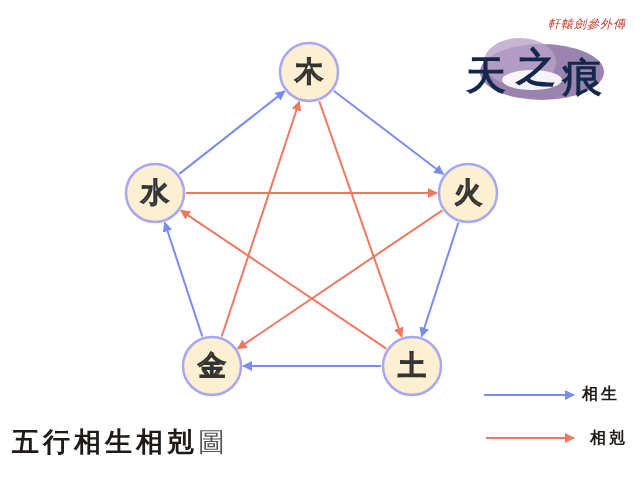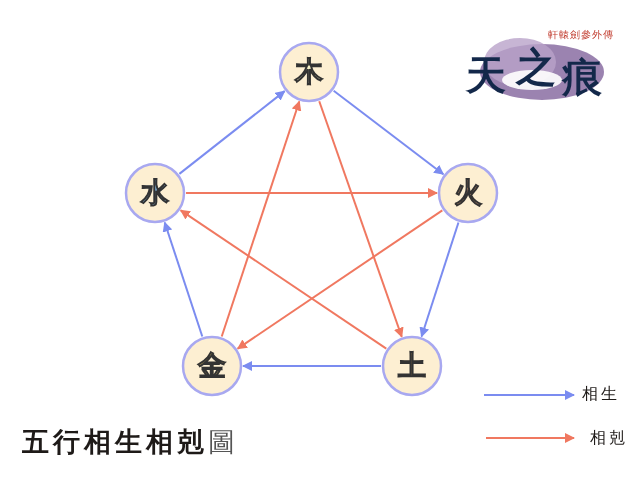--- a/index.html
+++ b/index.html
@@ -2,28 +2,28 @@
 <html><head>
   <meta charset="utf-8">
   <style>
     html, body { margin: 0; padding: 0; background: #ffffff; }
     body { width: 640px; height: 480px; position: relative; overflow: hidden;
            font-family: "DejaVu Sans", sans-serif; }
     #diagram { position: absolute; left: 0; top: 0; }
     .node-label { position: absolute; width: 58px; height: 58px; line-height: 58px;
                   text-align: center; font-size: 28px; font-weight: bold;
                   font-family: "DejaVu Serif", serif; -webkit-text-stroke: 1px #333; }
-    .title { position: absolute; left: 22px; top: 424px; font-size: 27px; font-weight: bold;
+    .title { position: absolute; left: 12px; top: 424px; font-size: 27px; font-weight: bold;
              letter-spacing: 4px; color: #1e1a18; font-family: Liberation Sans, sans-serif; }
     .title .last { color: #555; font-weight: normal; }
-    .legend-label { position: absolute; font-size: 16px; font-weight: normal; color: #1e1a18;
+    .legend-label { position: absolute; font-size: 16px; font-weight: bold; color: #1e1a18;
                     letter-spacing: 3px; font-family: "DejaVu Serif", serif; }
     .logo { position: absolute; left: 462px; top: 22px; width: 160px; height: 86px; }
-    .logo-sub { position: absolute; left: 548px; top: 28px; font-size: 10px; color: #c0392b;
-                letter-spacing: 1px; }
+    .logo-sub { position: absolute; left: 548px; top: 16px; font-size: 12px; color: #c0392b;
+                letter-spacing: 1px; font-style: italic; }
     .logo-char { position: absolute; font-size: 40px; color: #13284a; font-family: "DejaVu Serif", serif; font-weight: bold; }
   </style>
 </head>
 <body>
 
 <svg id="diagram" width="640" height="480" xmlns="http://www.w3.org/2000/svg">
   <defs>
     <marker id="arrow-sheng" markerWidth="10" markerHeight="10" refX="9" refY="5" orient="auto" markerUnits="userSpaceOnUse">
       <path d="M0,0 L10,5 L0,10 Z" fill="#7b8cf0"></path>
     </marker>

